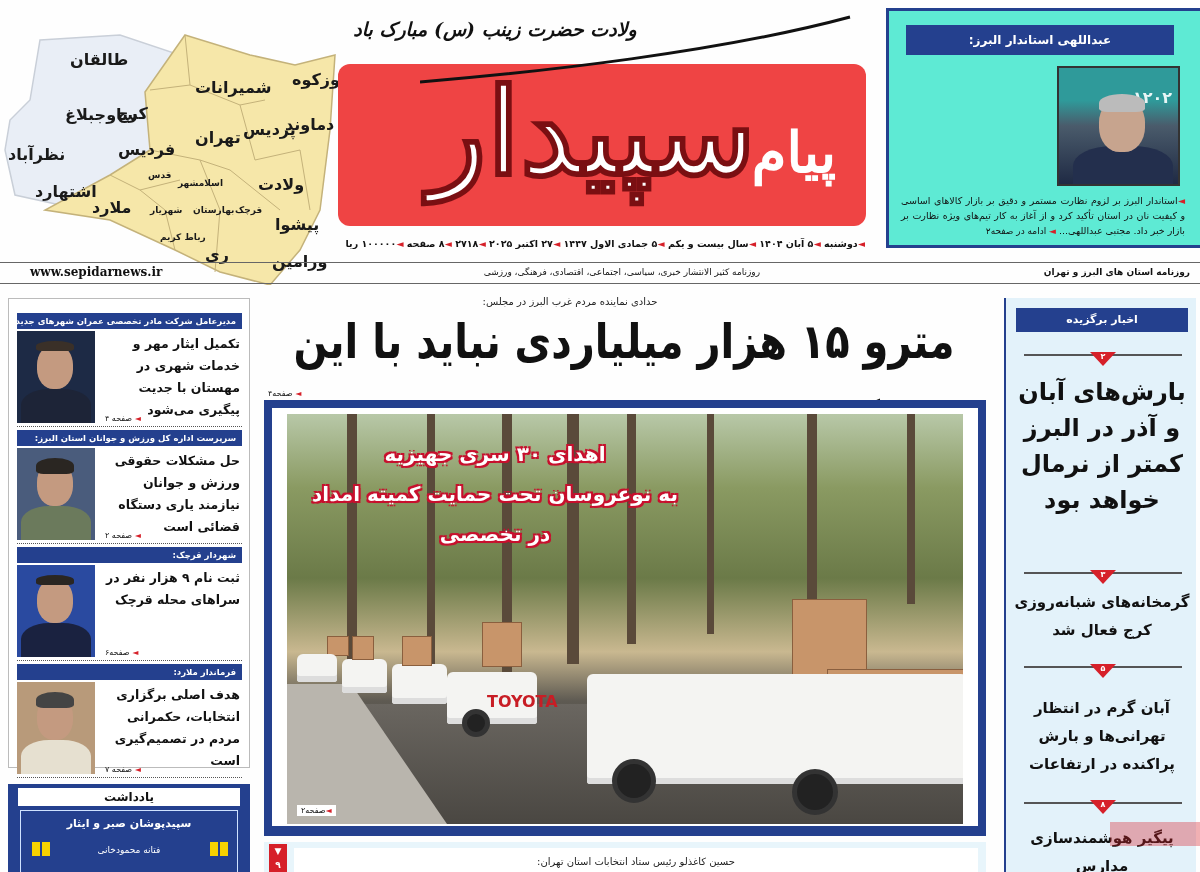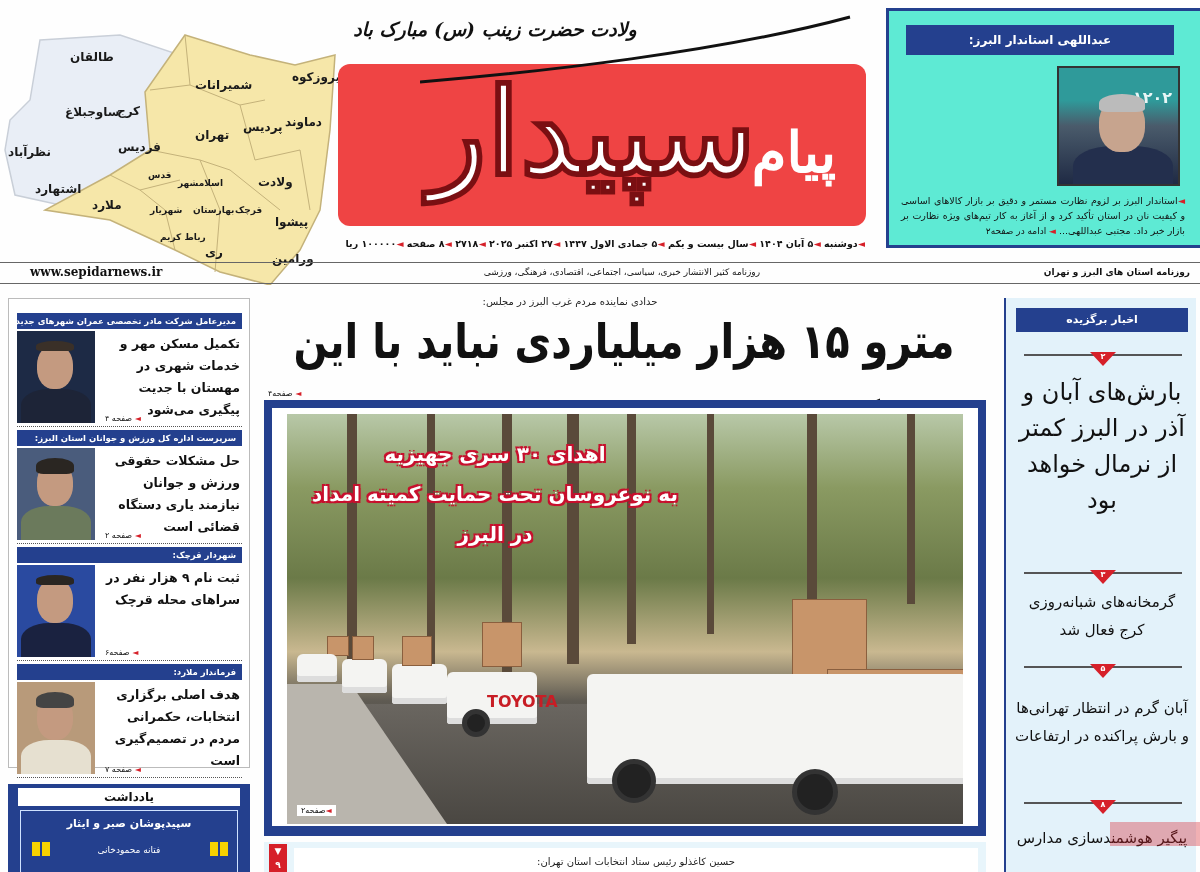--- a/index.html
+++ b/index.html
@@ -2,21 +2,21 @@
 <html><head>
 <meta charset="utf-8">
 <style>
   * { box-sizing: border-box; margin: 0; padding: 0; }
   html, body { width: 1200px; height: 872px; overflow: hidden; background: #fefefe; }
   body { font-family: "DejaVu Sans", sans-serif; direction: rtl; position: relative; color: #111; }
 
   
   .map { position: absolute; left: 0; top: 10px; width: 340px; height: 275px; direction: rtl; }
   .map svg { position: absolute; left: 0; top: 0; }
-  .map .lbl { position: absolute; font-weight: bold; font-size: 12px; color: #1a1a1a; white-space: nowrap; }
+  .map .lbl { position: absolute; font-weight: bold; font-size: 16px; color: #1a1a1a; white-space: nowrap; }
   .map .lbl.sm { font-size: 9px; }
 
   .logo-box { position: absolute; left: 338px; top: 64px; width: 528px; height: 162px; background: #ef4444; border-radius: 12px; overflow: hidden; }
   .logo-main { position: absolute; right: 110px; top: 8px; font-family: "DejaVu Serif", serif; font-size: 120px; font-weight: bold; color: #fff; line-height: 1; letter-spacing: 2px; -webkit-text-stroke: 2px #7a0f12; }
   .logo-sub { position: absolute; right: 30px; top: 60px; font-family: "DejaVu Serif", serif; font-size: 56px; font-weight: bold; color: #fff; line-height: 1; }
   .swash { position: absolute; left: 420px; top: 12px; }
   .occasion { position: absolute; left: 345px; top: 18px; width: 300px; font-family: "DejaVu Serif", serif; font-size: 19px; font-weight: bold; font-style: italic; text-align: center; color: #111; }
   .dateline { position: absolute; left: 345px; top: 238px; width: 520px; font-size: 9.5px; font-weight: bold; text-align: right; color: #111; white-space: nowrap; overflow: hidden; }
   .dateline .tri { color: #d62029; }
 
@@ -87,21 +87,21 @@
   .note .author { position: absolute; left: 0; top: 34px; width: 100%; text-align: center; color: #fff; font-size: 9px; }
   .note .quote { position: absolute; top: 30px; width: 22px; height: 14px; }
   .note .quote span { display: inline-block; width: 8px; height: 14px; background: #f6d200; margin: 0 1px; }
 
   
   .right-col { position: absolute; left: 1004px; top: 298px; width: 192px; height: 580px; background: #e3f2fa; border-left: 2px solid #24408e; }
   .right-col .hdr { position: absolute; left: 10px; top: 10px; width: 172px; height: 24px; background: #24408e; color: #fff; font-size: 11px; font-weight: bold; text-align: center; line-height: 24px; }
   .sep { position: absolute; left: 18px; width: 158px; height: 14px; }
   .sep .line { position: absolute; left: 0; top: 2px; width: 100%; height: 2px; background: #555; }
   .sep .tri { position: absolute; left: 66px; top: 0; width: 26px; height: 14px; background: #d62029; clip-path: polygon(0 0, 100% 0, 50% 100%); color: #fff; font-size: 8px; text-align: center; line-height: 10px; font-weight: bold; }
-  .rstory { position: absolute; left: 8px; width: 176px; text-align: center; font-weight: normal; color: #111; }
+  .rstory { position: absolute; left: 8px; width: 176px; text-align: center; font-weight: bold; color: #111; }
   .rstory.big { font-size: 24px; line-height: 36px; }
   .rstory.med { font-size: 15px; line-height: 28px; }
 
   .watermark { position: absolute; left: 1110px; top: 822px; width: 90px; height: 24px; background: rgba(214,32,41,0.35); }
 </style>
 </head>
 <body>
 
 <div class="map">
   <svg width="340" height="275" viewBox="0 0 340 275">
@@ -199,21 +199,21 @@
       <div class="box" style="left:195px;top:208px;width:40px;height:45px"></div>
       <span class="toyota" style="left:200px;top:278px">TOYOTA</span>
       <div class="wheel" style="left:175px;top:295px"></div>
       <div class="box" style="left:505px;top:185px;width:75px;height:85px"></div>
       <div class="box" style="left:540px;top:255px;width:140px;height:45px"></div>
       <div class="truck" style="left:300px;top:260px;width:380px;height:110px"></div>
       <div class="wheel" style="left:325px;top:345px;width:44px;height:44px"></div>
       <div class="wheel" style="left:505px;top:355px;width:46px;height:46px"></div>
       <div class="photo-cap">
         <div>اهدای ۳۰ سری جهیزیه</div>
-        <div>به نوعروسان تحت حمایت کمیته امداد در البرز</div>
+        <div>به نوعروسان تحت حمایت کمیته امداد در تخصصی</div>
       </div>
       <div class="photo-ref page-ref"><span class="tri">◄</span><span>صفحه۲</span></div>
     </div>
   </div>
 </div>
 
 <div class="bottom-teaser">
   <div class="num">▼<br><span>۹</span></div>
   <div class="inner">
       <div class="kick">حسین کاغذلو رئیس ستاد انتخابات استان تهران:</div>
@@ -222,21 +222,21 @@
 
 <div class="left-col">
   <div class="lstory" style="top:14px">
     <div class="kick">مدیرعامل شرکت مادر تخصصی عمران شهرهای جدید:</div>
     <div class="body">
       <div class="pic" style="background:#1d2a45">
           <div class="s"></div>
           <div class="f"></div>
           <div class="h" style="background:#3a3028;height:10px"></div>
         </div>
-      <div class="title">تکمیل مسکن مهر و خدمات شهری در مهستان با جدیت پیگیری می‌شود</div>
+      <div class="title">تکمیل ایثار مهر و خدمات شهری در مهستان با جدیت پیگیری می‌شود</div>
       <div class="ref page-ref"><span class="tri">◄</span> <span>صفحه ۴</span></div>
     </div>
   </div>
   <div class="lstory" style="top:131px">
     <div class="kick">سرپرست اداره کل ورزش و جوانان استان البرز:</div>
     <div class="body">
       <div class="pic" style="background:#4a5c7c">
           <div class="s" style="background:#6b7a5c"></div>
           <div class="f"></div>
           <div class="h"></div>

